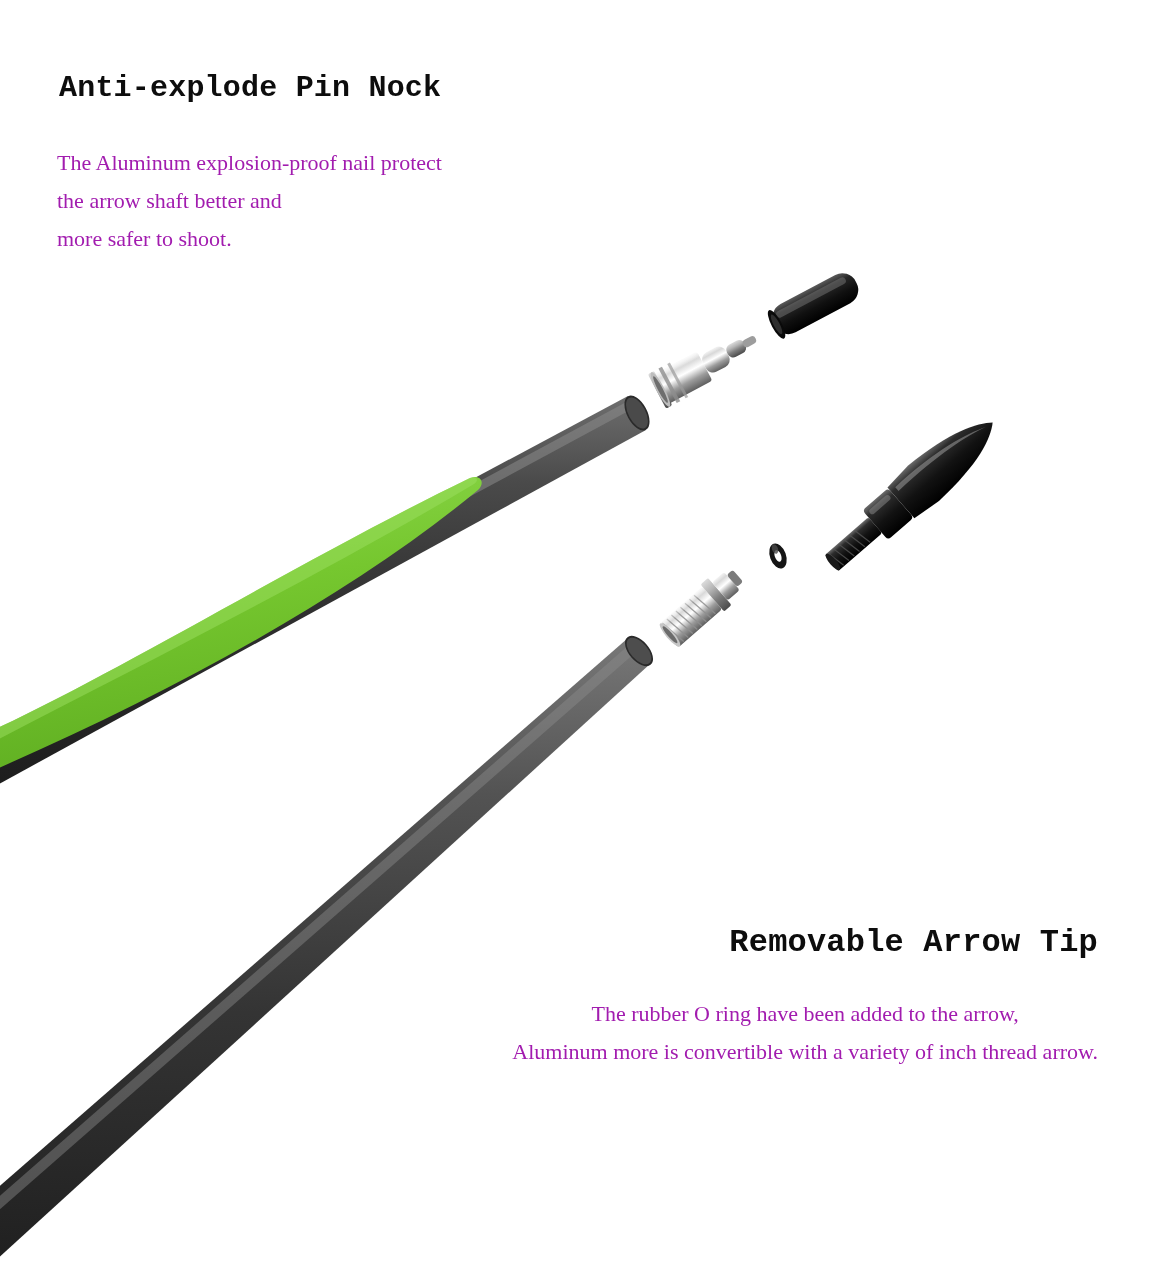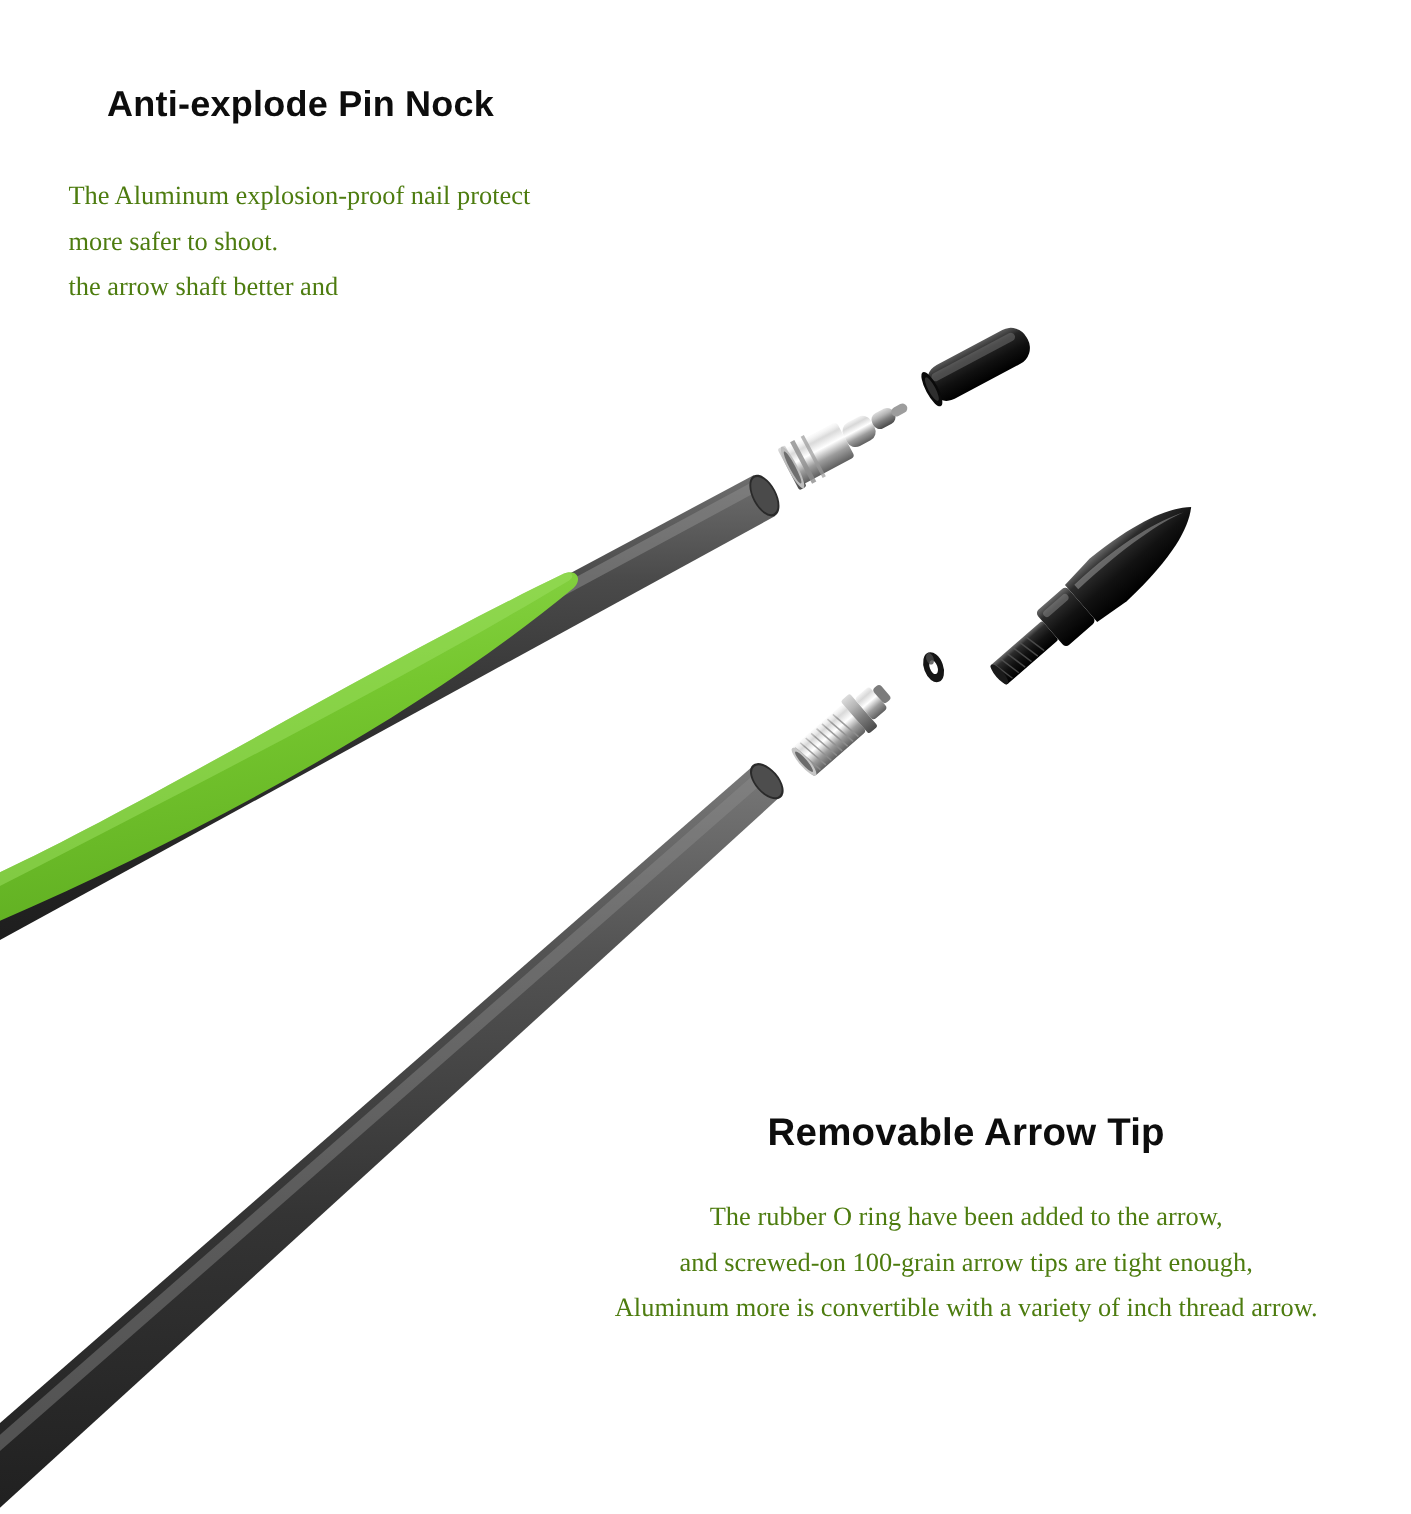--- a/index.html
+++ b/index.html
@@ -17,29 +17,28 @@
     height: 1262px;
     overflow: hidden;
     background: #ffffff;
   }
 
   
   .block {
     position: absolute;
   }
   .heading {
-    font-family: Liberation Sans, sans-serif;
+    font-family: Liberation Mono, monospace;
     font-weight: bold;
     color: #0d0d0d;
     letter-spacing: 0.2px;
-    text-align: center;
   }
   .body-text {
     font-family: "Liberation Serif", serif;
-    color: #4d7c0f;
+    color: #a21caf;
   }
   .body-text div {
     white-space: nowrap;
   }
 
   #nock-block {
     left: 57px;
     top: 70px;
   }
   #nock-block .heading {
@@ -224,27 +223,26 @@
       <path d="M 900 479 L 930 476 C 985 478 1010 489 1022 499 C 1010 510 985 521 930 523 L 900 520 Z" fill="url(#blkTip)"></path>
       <path d="M 906 484 C 960 482 995 490 1014 498 C 995 492 960 487 906 489 Z" fill="#9a9a9a" opacity="0.55"></path>
       <ellipse cx="810" cy="499.5" rx="3.4" ry="10.5" fill="#1a1a1a"></ellipse>
     </g>
   </svg>
 
   <div class="block" id="nock-block">
     <div class="heading">Anti-explode Pin Nock</div>
     <div class="body-text">
       <div>The Aluminum explosion-proof nail protect</div>
+      <div>the arrow shaft better and</div>
       <div>more safer to shoot.</div>
-      <div>the arrow shaft better and</div>
     </div>
   </div>
 
   <div class="block" id="tip-block">
     <div class="heading">Removable Arrow Tip</div>
     <div class="body-text">
       <div>The rubber O ring have been added to the arrow,</div>
-      <div>and screwed-on 100-grain arrow tips are tight enough,</div>
       <div>Aluminum more is convertible with a variety of inch thread arrow.</div>
     </div>
   </div>
 
 </div>
 
 </body></html>

